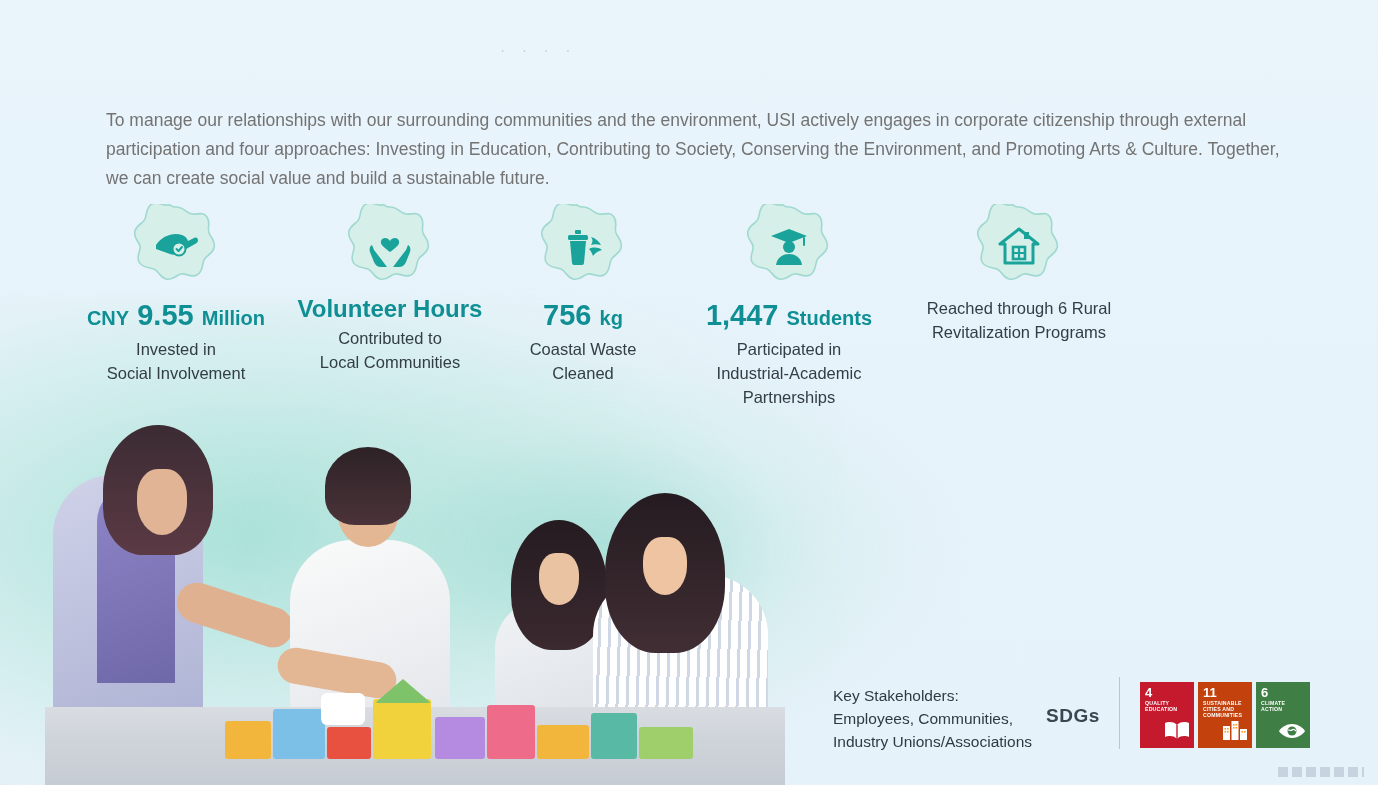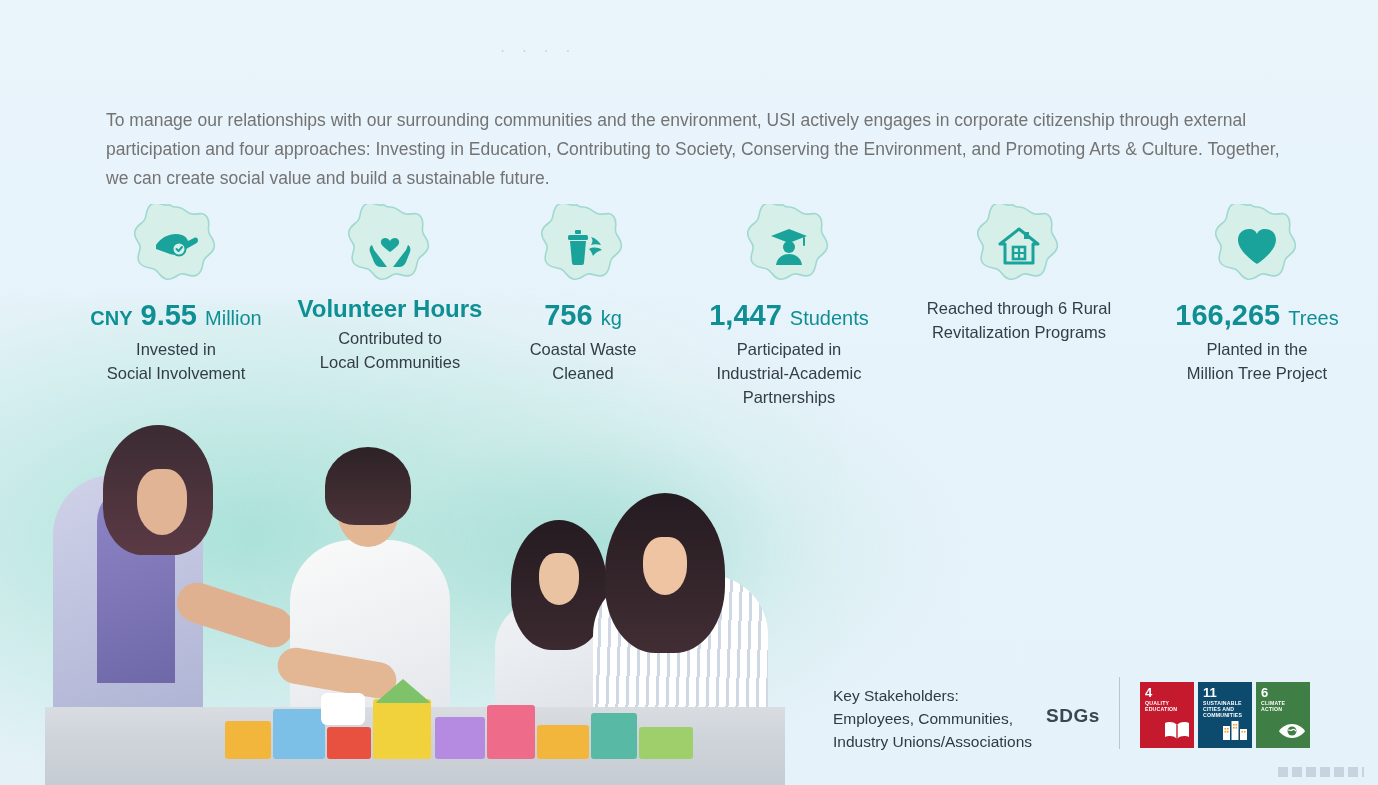--- a/index.html
+++ b/index.html
@@ -121,21 +121,21 @@
   .stat-value {
     font-size: 29px;
     color: #0f8f93;
     font-weight: bold;
     line-height: 34px;
     white-space: nowrap;
     margin-top: 4px;
   }
   .stat-value .unit {
     font-size: 20px;
-    font-weight: normal;
+    font-weight: bold;
   }
   .stat-value .pre {
     font-size: 20px;
     font-weight: bold;
   }
   .stat-sub-accent {
     font-size: 24px;
     color: #0f8f93;
     font-weight: bold;
     line-height: 30px;
@@ -374,40 +374,20 @@
             <path d="M22 22v12M16 28h12" stroke="#1aa39a" stroke-width="2.2"></path>
             <rect x="27" y="7" width="5" height="7" fill="#1aa39a"></rect>
           </svg>
         </span>
       </div>
     </div>
     <div class="stat-desc">Reached through 6 Rural
 Revitalization Programs</div>
   </div>
 
-  <div class="stat" style="width:238px">
-    <div class="stat-icon-wrap">
-      <div class="badge">
-        <svg class="blob" viewBox="0 0 84 84" aria-hidden="true">
-          <path d="M42 3c8 0 10 6 16 7s11-3 15 3 0 11 2 16 7 8 5 15-8 7-10 12-1 12-7 15-11-2-16-1-8 7-15 5-7-8-12-10-12-1-15-7 2-11 1-16-7-8-5-15 8-7 10-12 1-12 7-15 11 2 16 1S34 3 42 3z" fill="#d7efe9" stroke="#9fd9cf" stroke-width="1.6"></path>
-        </svg>
-        <span class="glyph">
-          <svg width="46" height="42" viewBox="0 0 46 42">
-            <path d="M23 39S4 27 4 15C4 8 9 4 15 4c4 0 7 2 8 5 1-3 4-5 8-5 6 0 11 4 11 11 0 12-19 24-19 24z" fill="#1aa39a"></path>
-          </svg>
-        </span>
-      </div>
-    </div>
-    <div class="stat-value">
-      <span>166,265</span>
-      <span class="unit">Trees</span>
-    </div>
-    <div class="stat-desc">Planted in the
-Million Tree Project</div>
-  </div>
 
 </div>
 
 <div class="photo">
   <div class="photo-inner">
 
     <div class="kid">
       <div class="body" style="left:8px; top:110px; width:150px; height:300px; background:linear-gradient(160deg,#cfd2e8,#a9aed1); border-radius:60px 70px 0 0;"></div>
       <div class="body" style="left:52px; top:118px; width:78px; height:200px; background:linear-gradient(160deg,#8e86c8,#6f68a8); border-radius:40px 40px 0 0;"></div>
       <div class="face" style="left:80px; top:92px; width:66px; height:80px; background:#d7a98b;"></div>
@@ -465,21 +445,21 @@
     <div class="num">4</div>
     <div class="nm">QUALITY EDUCATION</div>
     <div class="ico">
       <svg width="26" height="20" viewBox="0 0 26 20">
         <path d="M13 5C9 1 4 2 1 3v14c3-1 8-2 12 2z" fill="#fff"></path>
         <path d="M13 5c4-4 9-3 12-2v14c-3-1-8-2-12 2z" fill="#fff"></path>
         <path d="M13 5v14" stroke="#c5192d" stroke-width="1.4"></path>
       </svg>
     </div>
   </div>
-  <div class="sdg" style="background:#0c4a6e">
+  <div class="sdg" style="background:#c2410c">
     <div class="num">11</div>
     <div class="nm">SUSTAINABLE CITIES AND COMMUNITIES</div>
     <div class="ico">
       <svg width="26" height="22" viewBox="0 0 26 22">
         <rect x="1" y="8" width="7" height="14" fill="#fff"></rect>
         <rect x="9.5" y="3" width="7" height="19" fill="#fff"></rect>
         <rect x="18" y="11" width="7" height="11" fill="#fff"></rect>
         <g fill="#fd9d24">
           <rect x="2.5" y="10" width="1.6" height="1.6"></rect>
             <rect x="5" y="10" width="1.6" height="1.6"></rect>

